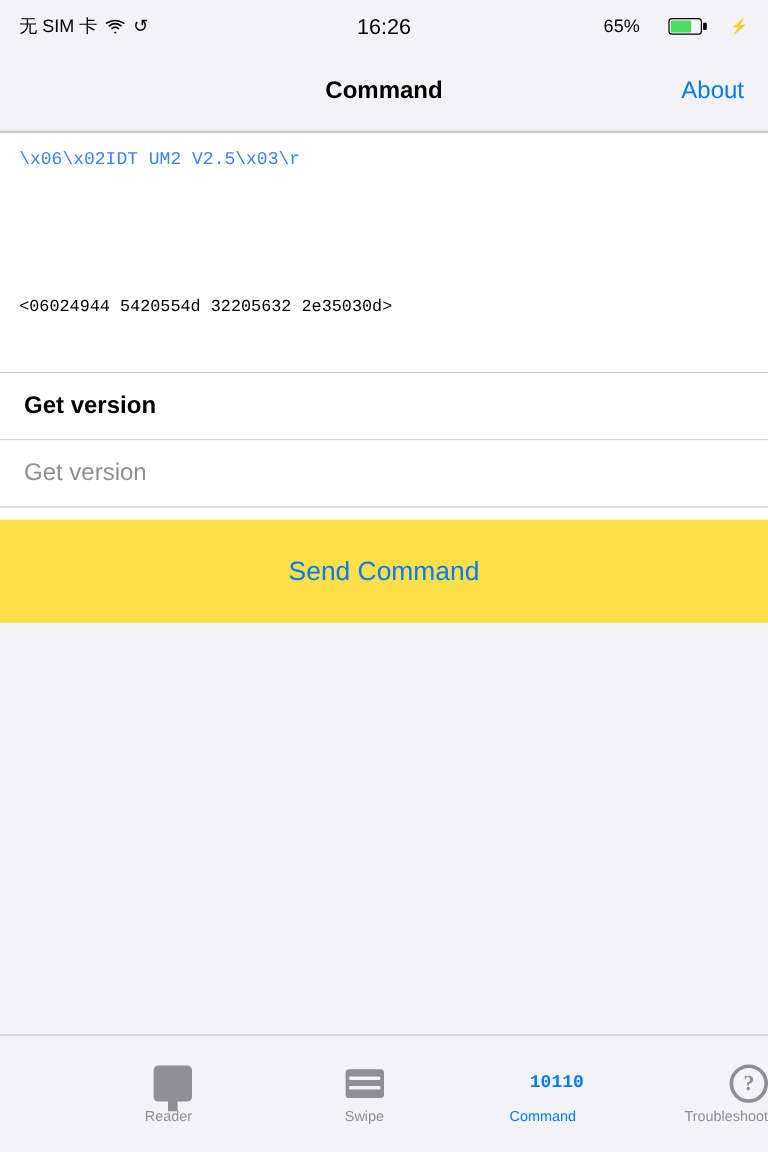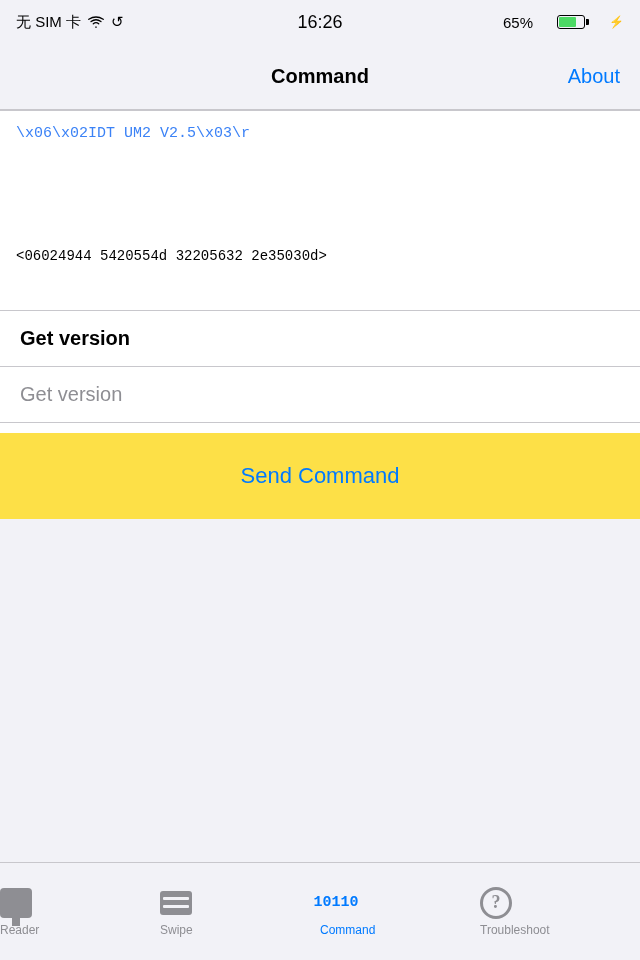--- a/index.html
+++ b/index.html
@@ -191,21 +191,21 @@
       height: 98px;
       background: #f2f2f7;
       border-top: 1px solid #c8c7cc;
       display: flex;
       align-items: center;
       justify-content: space-around;
     }
     .tab-item {
       display: flex;
       flex-direction: column;
-      align-items: flex-start;
+      align-items: flex-end;
       justify-content: center;
       flex: 1;
       height: 100%;
       cursor: pointer;
       gap: 4px;
     }
     .tab-icon {
       width: 32px;
       height: 32px;
       display: flex;

